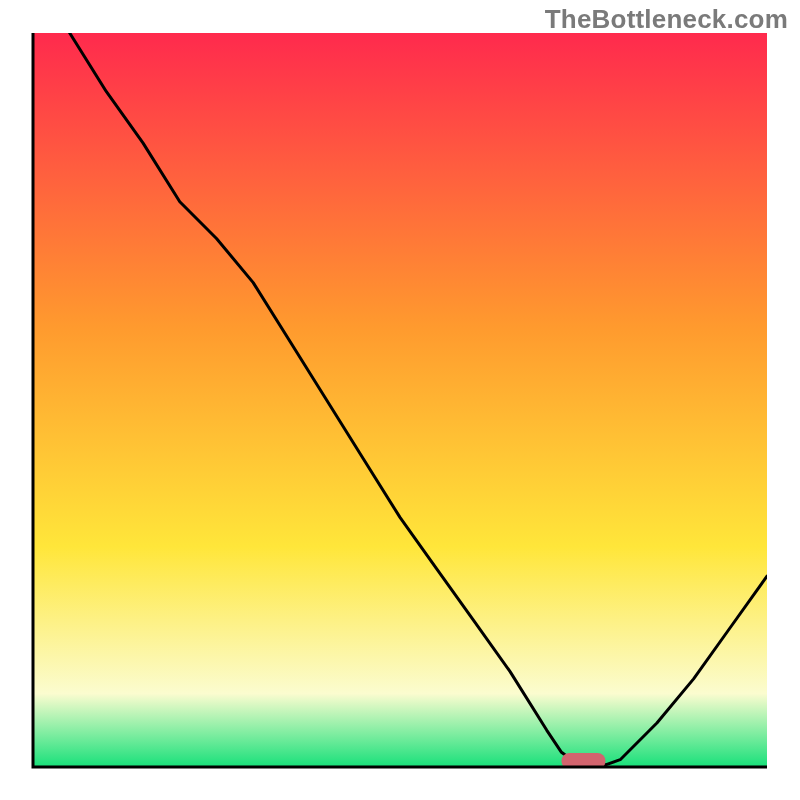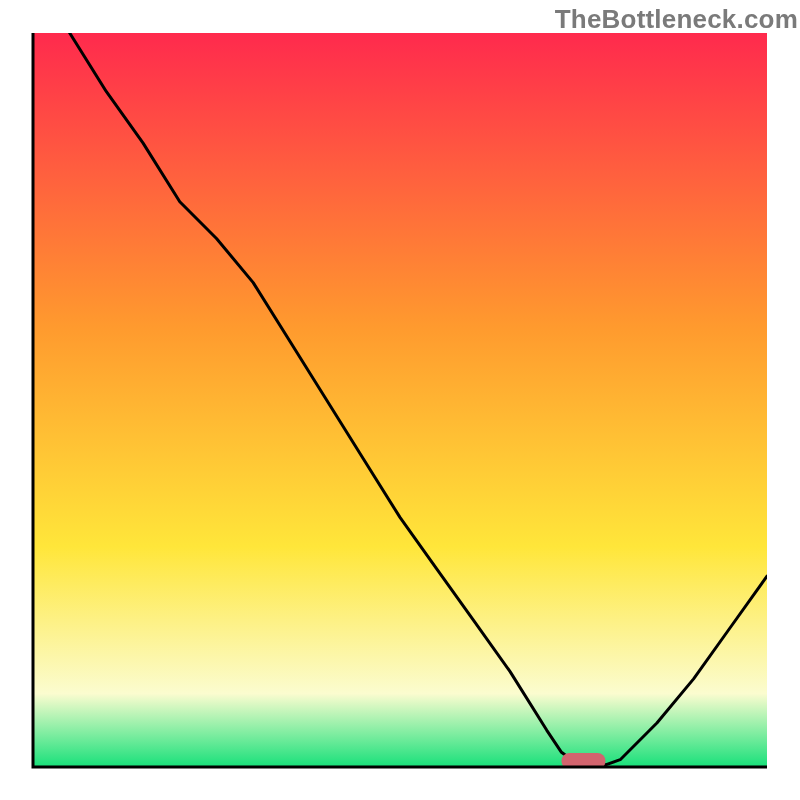--- a/index.html
+++ b/index.html
@@ -12,21 +12,21 @@
     overflow: hidden;
   }
   .stage {
     position: relative;
     width: 800px;
     height: 800px;
   }
   .watermark {
     position: absolute;
     top: 4px;
-    right: 2px;
+    right: 12px;
     font-size: 26px;
     font-weight: 600;
     color: #7a7a7a;
     letter-spacing: 0.2px;
     user-select: none;
   }
   svg {
     display: block;
   }
 </style>

